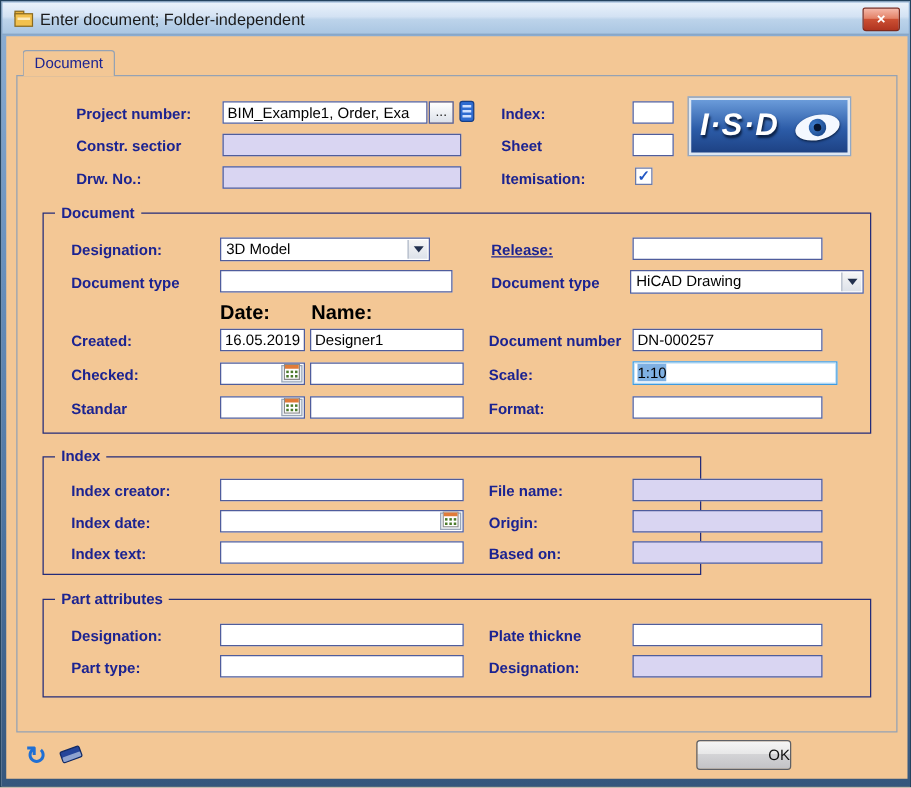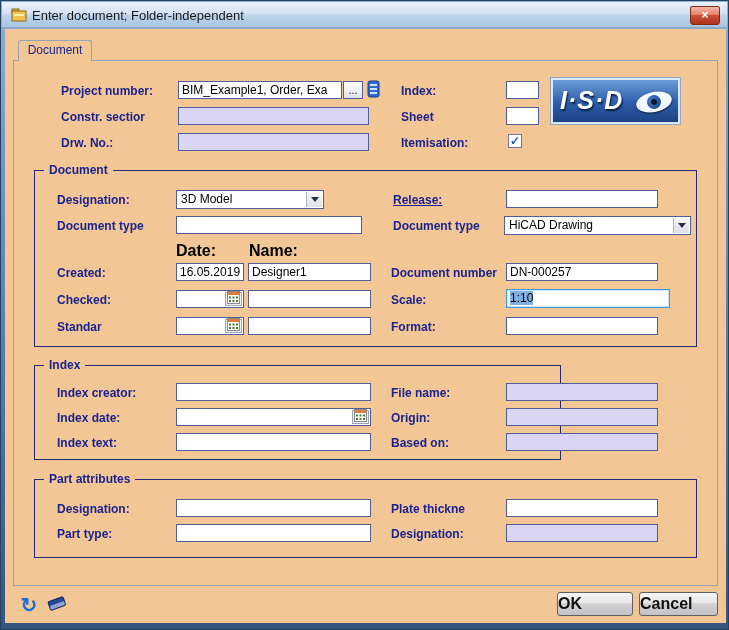--- a/index.html
+++ b/index.html
@@ -73,21 +73,21 @@
     padding:0; z-index:4;
   }
   .grp { position:absolute; border:1px solid #232b7a; z-index:1; }
   .legend {
     position:absolute; top:-8px; left:9px; background:#f3c795; padding:0 5px;
     color:#1b2391; font-weight:bold; font-size:12px; line-height:14px; white-space:nowrap;
   }
   .btn {
     position:absolute; height:24px; border:1px solid #5e6066; border-radius:3px;
     background:linear-gradient(180deg,#f5f5f5 0%,#e8e8e8 45%,#d4d4d6 46%,#c3c3c7 100%);
-    font-family:"Liberation Sans", sans-serif; font-size:16px; color:#111; text-align:left; z-index:3;font-weight:bold;
+    font-family:"Liberation Sans", sans-serif; font-size:12px; color:#111; text-align:right; z-index:3;
   }
   .smallbtn {
     position:absolute; width:20px; height:18px; border:1px solid #4f5d9c;
     background:linear-gradient(180deg,#ffffff,#dde2ea);
     font-size:11px; line-height:10px; text-align:center; color:#222; z-index:3; padding:0;
   }
   .iconbtn {
     position:absolute; width:24px; height:24px; background:transparent; border:none;
     display:flex; align-items:center; justify-content:center; z-index:3; padding:0;
   }
@@ -175,21 +175,21 @@
     <span class="lbl" style="left:396px; top:107px;">Itemisation:</span>
     <div class="cb" style="left:503px; top:105px;">
       <span>✓</span>
     </div>
 
     <div class="grp" style="left:29px; top:141px; width:663px; height:177px;">
       <span class="legend">Document</span>
     </div>
 
     <span class="lbl" style="left:52px; top:164px;">Designation:</span>
-    <div class="dd" style="left:171px; top:161px; width:148px;">
+    <div class="dd" style="left:171px; top:161px; width:168px;">
       <span>3D Model</span>
       <span class="arrowbox">
           <span class="tri"></span>
         </span>
     </div>
     <span class="lbl" style="left:388px; top:164px;text-decoration:underline;">Release:</span>
     <input class="inp" style="left: 501px; top: 161px; width: 152px;" value="">
 
     <span class="lbl" style="left:52px; top:190px;">Document type</span>
     <input class="inp" style="left: 171px; top: 187px; width: 186px;" value="">
@@ -318,16 +318,15 @@
       <span>
         <svg width="22" height="20" viewBox="0 0 22 20">
           <g transform="rotate(-20 11 10)">
             <rect x="3" y="5" width="16" height="9" rx="1.5" fill="#25459a" stroke="#122a63"></rect>
             <rect x="3.5" y="9.5" width="15" height="4" rx="1" fill="#8fa3cf"></rect>
           </g>
         </svg>
       </span>
     </button>
     <button class="btn" style="left:552px; top:563px; width:76px;">OK</button>
-    <button class="btn" style="left:634px; top:563px; width:79px;">Cancel</button>
 
   </div>
 </div>
 
 </body></html>

